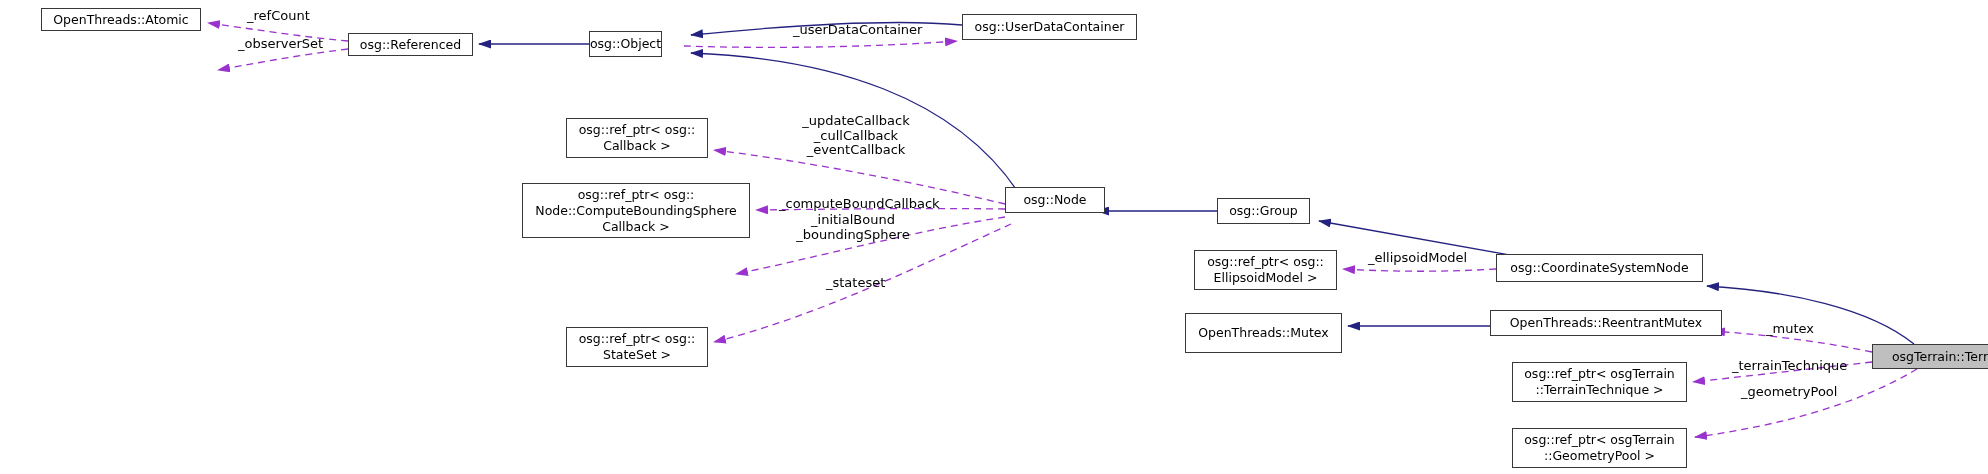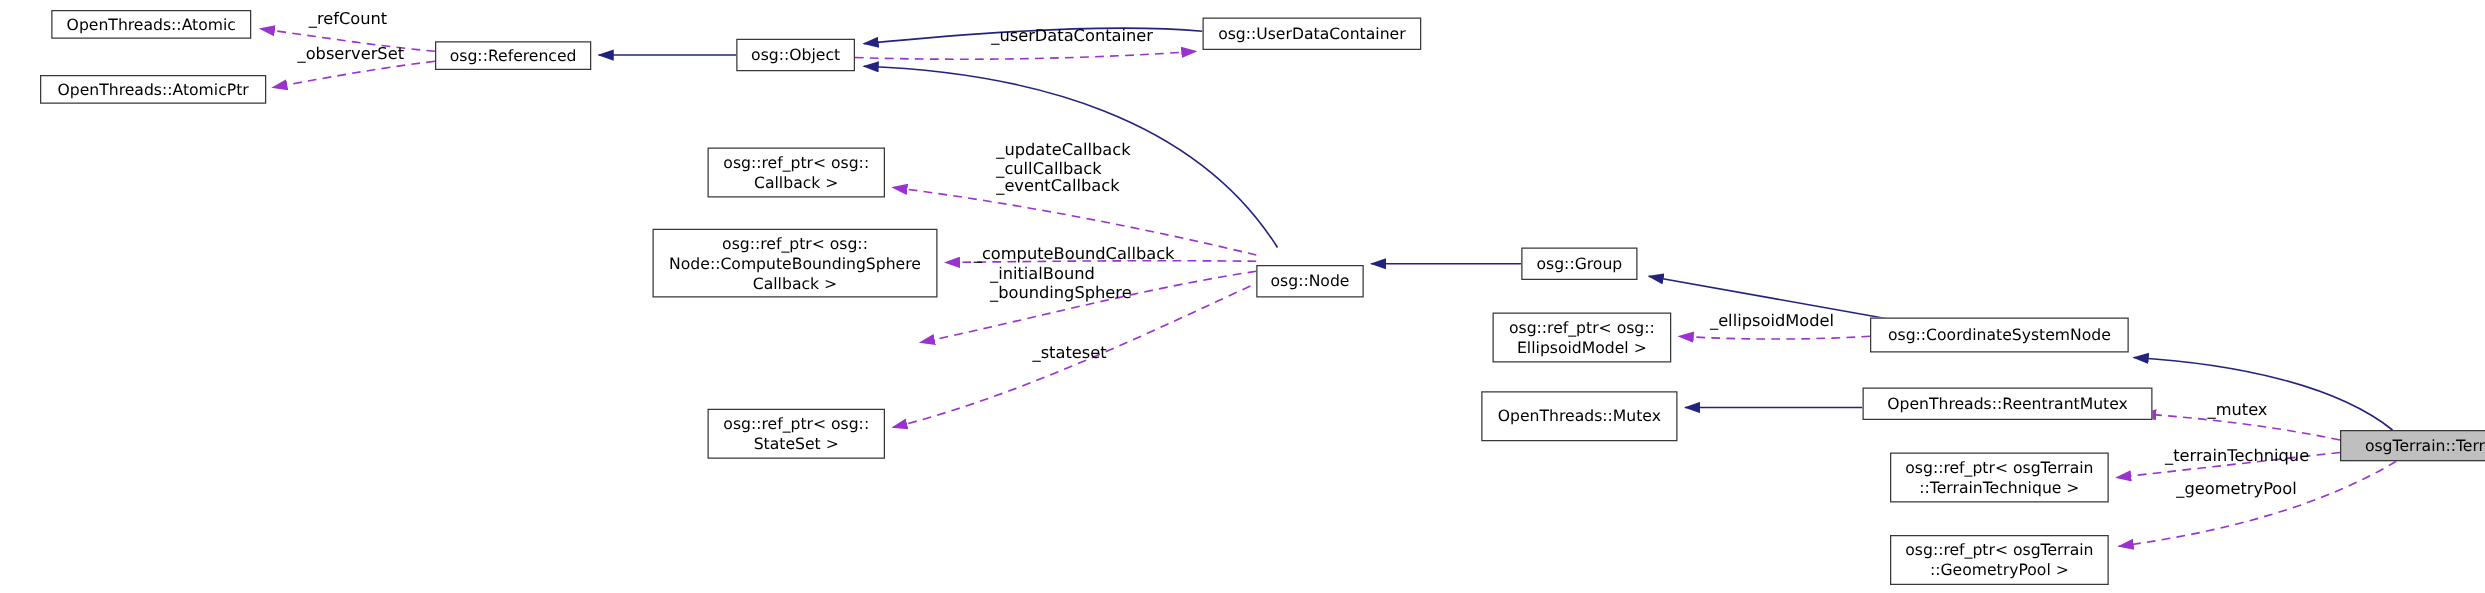--- a/index.html
+++ b/index.html
@@ -28,21 +28,21 @@
     cursor:pointer;
     z-index:2;
   }
   .node.focus{background:#bfbfbf;}
   .elabel{
     position:absolute;
     font-size:13px;line-height:14.5px;
     white-space:pre-line;
     z-index:1;
   }
-  .elabel.center{}
+  .elabel.center{text-align:center;}
 </style>
 </head>
 <body>
 
 <div id="stage">
 
   <svg id="edges" width="1988" height="474" viewBox="0 0 1988 474" xmlns="http://www.w3.org/2000/svg">
     <defs>
       <marker id="arrB" markerWidth="13" markerHeight="9" refX="12" refY="4.5" orient="auto" markerUnits="userSpaceOnUse">
         <path d="M0,0 L13,4.5 L0,9 z" fill="#24227f"></path>
@@ -67,30 +67,29 @@
     <path class="use" d="M978,209 C895,208 810,209 729,210" marker-end="url(#arrP)"></path>
     <path class="use" d="M978,217 C885,231 792,257 709,274" marker-end="url(#arrP)"></path>
     <path class="use" d="M984,224 C900,262 792,316 687,342" marker-end="url(#arrP)"></path>
     <path class="use" d="M1469,269 C1420,272 1368,272 1316,269" marker-end="url(#arrP)"></path>
     <path class="use" d="M1845,352 C1792,341 1740,335 1686,331" marker-end="url(#arrP)"></path>
     <path class="use" d="M1845,362 C1790,368 1730,375 1666,382" marker-end="url(#arrP)"></path>
     <path class="use" d="M1890,369 C1832,404 1752,426 1668,437" marker-end="url(#arrP)"></path>
   </svg>
 
   <div class="node" style="left:14px;top:8px;width:160px;height:23px">OpenThreads::Atomic</div>
-  <div class="node" style="left:5px;top:60px;width:181px;height:23px">OpenThreads::AtomicPtr</div>
   <div class="node" style="left:321px;top:33px;width:125px;height:23px">osg::Referenced</div>
-  <div class="node" style="left:562px;top:31px;width:95px;height:26px">osg::Object</div>
+  <div class="node" style="left:562px;top:31px;width:73px;height:26px">osg::Object</div>
   <div class="node" style="left:935px;top:14px;width:175px;height:26px">osg::UserDataContainer</div>
   <div class="node" style="left:539px;top:118px;width:142px;height:40px">osg::ref_ptr&lt; osg::
 Callback &gt;</div>
   <div class="node" style="left:495px;top:183px;width:228px;height:55px">osg::ref_ptr&lt; osg::
 Node::ComputeBoundingSphere
 Callback &gt;</div>
-  <div class="node" style="left:978px;top:212px;width:86px;height:26px">osg::Node</div>
+  <div class="node" style="left:978px;top:187px;width:100px;height:26px">osg::Node</div>
   <div class="node" style="left:539px;top:327px;width:142px;height:40px">osg::ref_ptr&lt; osg::
 StateSet &gt;</div>
   <div class="node" style="left:1190px;top:198px;width:93px;height:26px">osg::Group</div>
   <div class="node" style="left:1167px;top:250px;width:143px;height:40px">osg::ref_ptr&lt; osg::
 EllipsoidModel &gt;</div>
   <div class="node" style="left:1469px;top:254px;width:207px;height:28px">osg::CoordinateSystemNode</div>
   <div class="node" style="left:1158px;top:313px;width:157px;height:40px">OpenThreads::Mutex</div>
   <div class="node" style="left:1463px;top:310px;width:232px;height:26px">OpenThreads::ReentrantMutex</div>
   <div class="node focus" style="left:1845px;top:344px;width:155px;height:25px">osgTerrain::Terrain</div>
   <div class="node" style="left:1485px;top:362px;width:175px;height:40px">osg::ref_ptr&lt; osgTerrain

